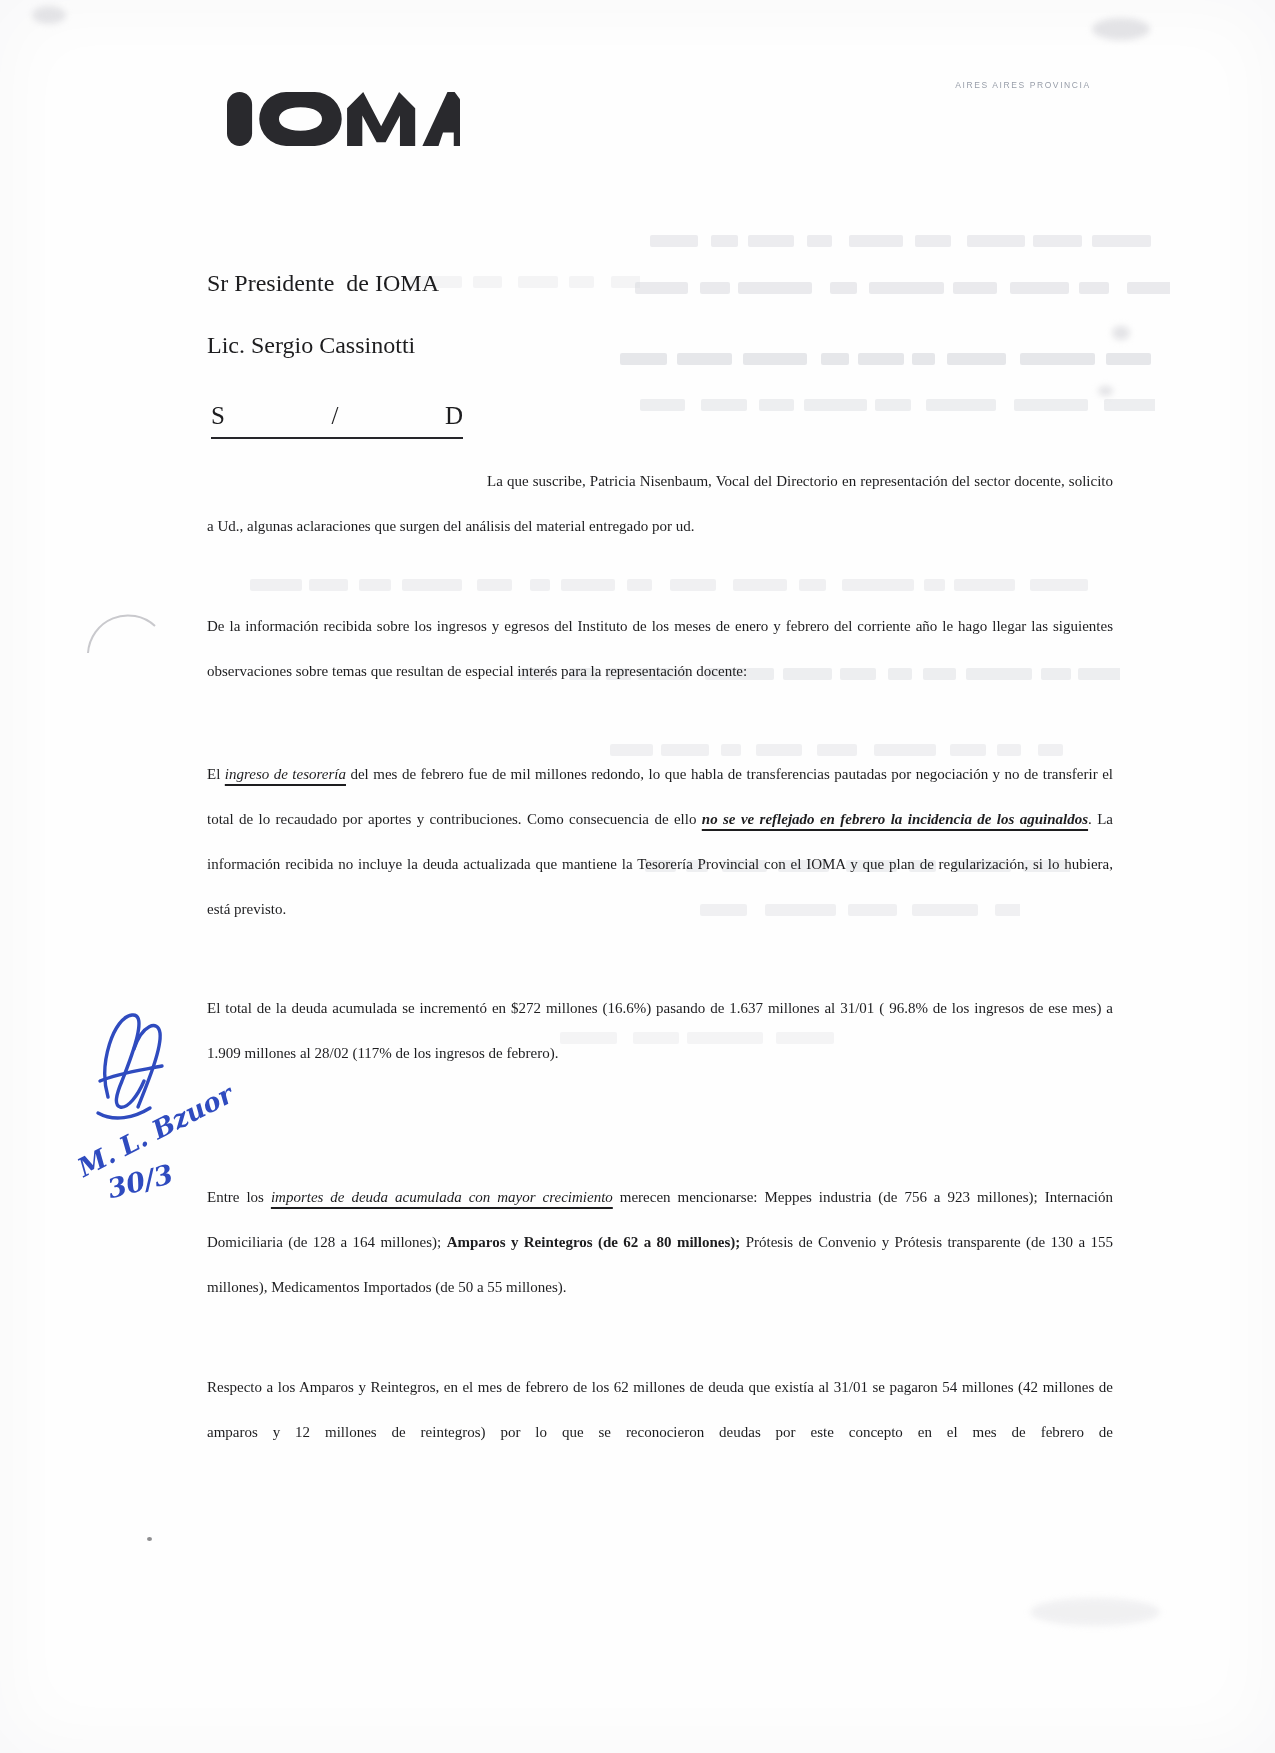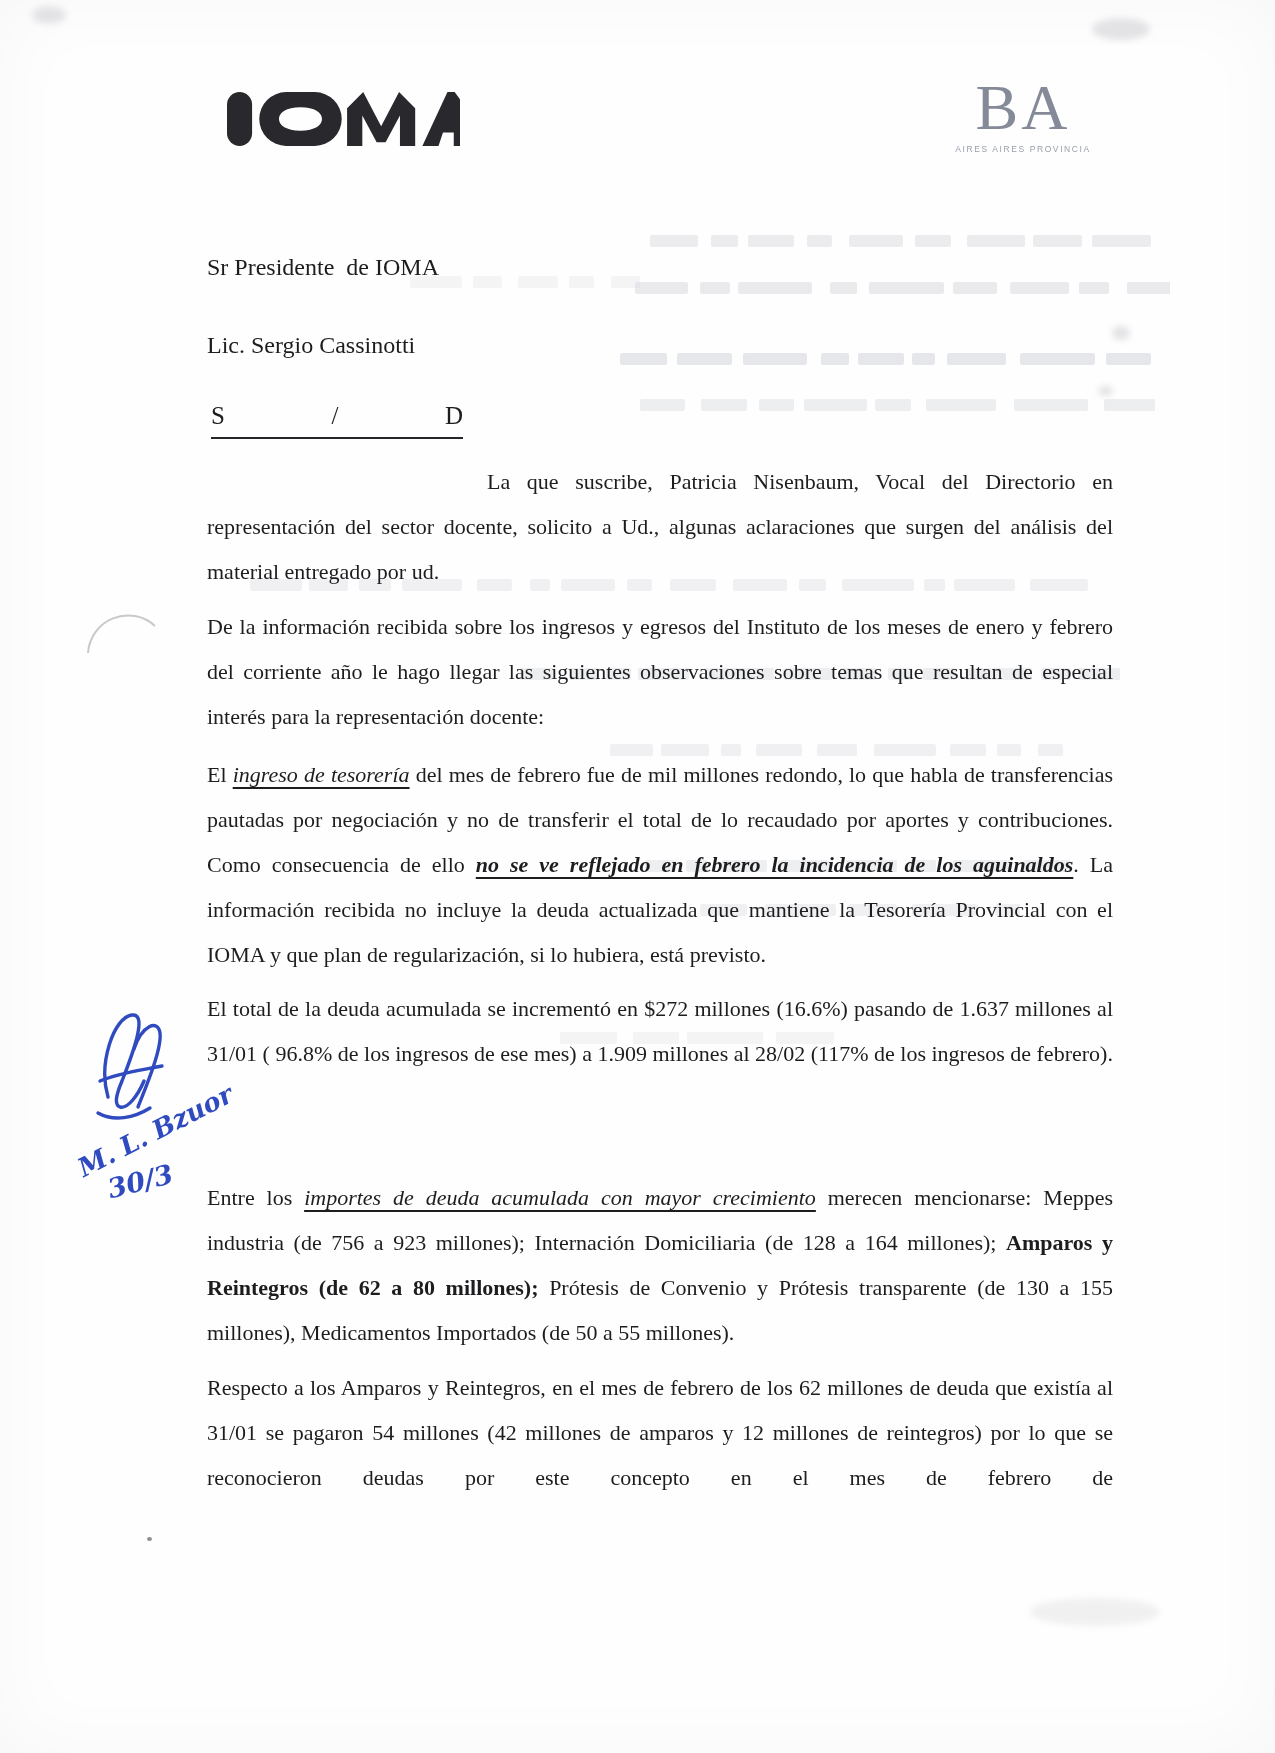--- a/index.html
+++ b/index.html
@@ -32,21 +32,21 @@
     font-size:24px;line-height:30px;white-space:pre-wrap;
   }
   .sd{
     position:absolute;left:4px;top:402px;width:252px;
     display:flex;justify-content:space-between;
     font-size:25px;padding-bottom:7px;
     border-bottom:2px solid #26262a;
   }
   .para{
     position:absolute;left:0;margin:0;width:906px;
-    font-size:22px;line-height:45px;
+    font-size:15px;line-height:45px;
     text-align:justify;
   }
   .para.indent{text-indent:280px;}
   .para.jlast{text-align-last:justify;}
   .para span.b{font-weight:bold;}
   .para span.u{text-decoration:underline;text-decoration-thickness:2px;text-underline-offset:5px;font-style:italic;}
   
   .handwriting{position:absolute;left:70px;top:995px;width:230px;height:225px;}
   .hand-text{
     font-family:"DejaVu Serif","Liberation Serif",serif;
@@ -86,30 +86,29 @@
         <path fill-rule="evenodd" d="M66 2 L98 2 A30 30 0 0 1 98 62 L66 62 A30 30 0 0 1 66 2 Z
                  M82 19 C66 19 58 25 58 32 C58 39 66 45 82 45 C98 45 106 39 106 32 C106 25 98 19 82 19 Z"></path>
         <path d="M134 62 L134 20 L152 2 L172 40 L192 2 L210 20 L210 62 L193 62 L193 28 L177 58 L167 58 L151 28 L151 62 Z"></path>
         <path d="M218 62 L246 2 L254 2 L260 10 L260 62 Z"></path>
         <path fill="#fefefe" d="M236 62 L241 47 L253 47 L253 62 Z"></path>
       </g>
     </svg>
   </div>
 
   <div class="ba-logo">
-    <div class="ba-text">BA</div>
     <div class="ba-sub">AIRES AIRES PROVINCIA</div>
   </div>
 
   <svg class="arc-mark" viewBox="0 0 120 80">
     <path d="M13 55 A40 40 0 0 1 80 28" fill="none" stroke="#c9c9cd" stroke-width="2"></path>
   </svg>
 
   <main class="letter-column">
-    <p class="recipient" style="top:252px">Sr Presidente  de IOMA</p>
+    <p class="recipient" style="top:268px">Sr Presidente  de IOMA</p>
     <p class="recipient" style="top:330px">Lic. Sergio Cassinotti</p>
     <div class="sd">
       <span>S</span>
       <span>/</span>
       <span>D</span>
     </div>
     <div id="paragraphs">
         <p class="para indent" style="top: 459px;"><span>La que suscribe, Patricia Nisenbaum, Vocal del Directorio en representación del sector docente, solicito a Ud.,  algunas aclaraciones  que surgen del análisis del material entregado por ud.</span></p>
         <p class="para" style="top: 604px;"><span>De la información recibida sobre los ingresos y egresos del Instituto de los meses de enero y febrero del corriente año le hago llegar las siguientes observaciones sobre temas que resultan de especial interés para la representación docente:</span></p>
         <p class="para" style="top: 752px;"><span>El </span><span class="u">ingreso de tesorería</span><span> del mes de febrero fue de mil millones redondo, lo que habla de transferencias pautadas por negociación y no de transferir el total de lo recaudado por aportes y contribuciones. Como consecuencia de ello </span><span class="b u">no se ve reflejado en febrero la incidencia de los aguinaldos</span><span>. La información recibida no incluye la deuda actualizada que mantiene la Tesorería Provincial con el IOMA y que plan de regularización, si lo hubiera, está previsto.</span></p>

